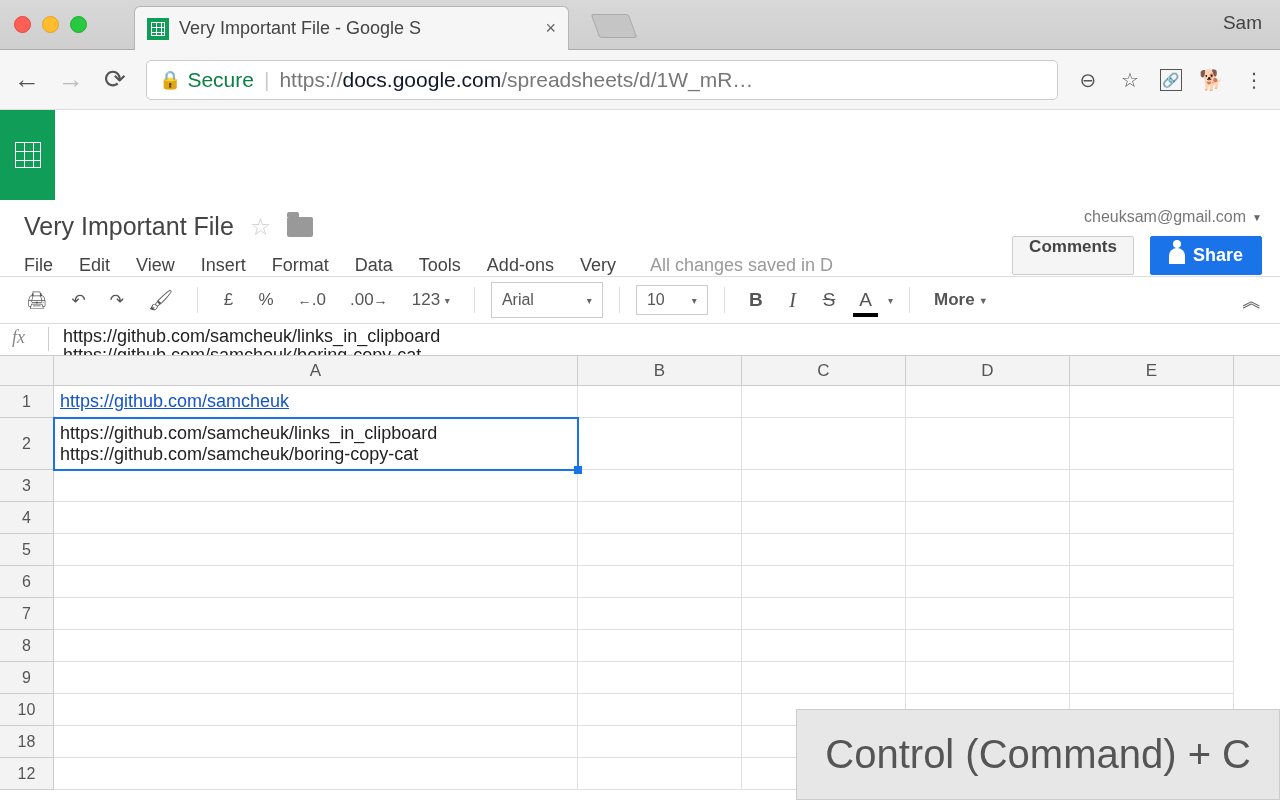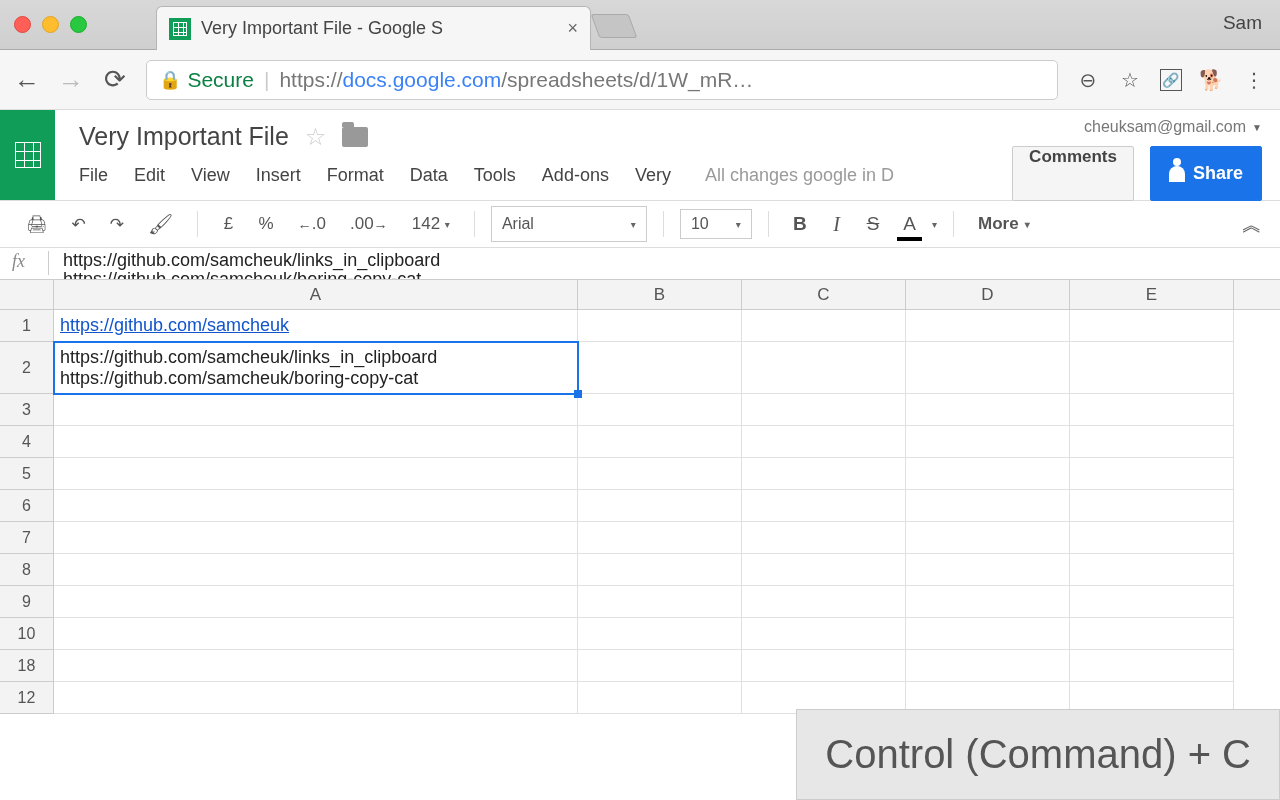--- a/index.html
+++ b/index.html
@@ -5,74 +5,74 @@
   * { box-sizing: border-box; margin: 0; padding: 0; }
   body { font-family: Arial, Helvetica, sans-serif; font-size: 14px; color: #222; background: #fff; width: 1280px; height: 800px; overflow: hidden; position: relative; }
 
   
   .window-chrome { height: 50px; background: linear-gradient(#d8d8d8, #cfcfcf); border-bottom: 1px solid #aaa; display: flex; align-items: center; position: relative; }
   .traffic-lights { display: flex; gap: 11px; margin-left: 14px; }
   .traffic-light { width: 17px; height: 17px; border-radius: 50%; }
   .tl-red { background: #ff5f57; border: 1px solid #e14640; }
   .tl-yel { background: #ffbd2e; border: 1px solid #e1a325; }
   .tl-grn { background: #28c940; border: 1px solid #1dad2b; }
-  .browser-tab { position: absolute; left: 156px; top: 6px; height: 44px; width: 435px; background: #f6f6f6; border: 1px solid #b5b5b5; border-bottom: none; border-top-left-radius: 6px; border-top-right-radius: 6px; display: flex; align-items: center; padding: 0 12px; gap: 10px; }
+  .browser-tab { position: absolute; left: 134px; top: 6px; height: 44px; width: 435px; background: #f6f6f6; border: 1px solid #b5b5b5; border-bottom: none; border-top-left-radius: 6px; border-top-right-radius: 6px; display: flex; align-items: center; padding: 0 12px; gap: 10px; }
   .favicon { width: 22px; height: 22px; background: #0f9d58; display: flex; align-items: center; justify-content: center; }
   .favicon-inner { width: 14px; height: 14px; border: 1px solid #fff; background:
     linear-gradient(#fff,#fff) top 4px left 0/100% 1px no-repeat,
     linear-gradient(#fff,#fff) top 9px left 0/100% 1px no-repeat,
     linear-gradient(#fff,#fff) top 0 left 4px/1px 100% no-repeat,
     linear-gradient(#fff,#fff) top 0 left 9px/1px 100% no-repeat; }
   .tab-title { font-size: 18px; color: #444; white-space: nowrap; overflow: hidden; }
   .tab-close { margin-left: auto; font-size: 18px; color: #666; cursor: pointer; }
   .new-tab { position: absolute; left: 595px; top: 14px; width: 38px; height: 24px; background: #c5c5c5; border: 1px solid #aaa; border-radius: 3px; transform: skewX(20deg); }
   .chrome-user { position: absolute; right: 18px; top: 12px; font-size: 19px; color: #444; }
 
   
   .addr-bar { height: 60px; background: #f6f6f6; border-bottom: 1px solid #ddd; display: flex; align-items: center; padding: 0 14px; gap: 18px; }
   .nav-icon { width: 26px; height: 26px; display: flex; align-items: center; justify-content: center; color: #555; font-size: 26px; cursor: pointer; }
   .nav-icon.disabled { color: #bbb; }
   .url-box { flex: 1; height: 40px; border: 1px solid #ccc; border-radius: 5px; background: #fff; display: flex; align-items: center; padding: 0 12px; font-size: 21px; gap: 10px; }
   .lock-wrap { color: #0b8043; display: flex; align-items: center; gap: 6px; font-size: 21px; }
   .lock-icon { font-size: 18px; }
   .url-sep { color: #ccc; }
   .url-text { white-space: nowrap; overflow: hidden; }
-  .url-host { color: #3b82f6; }
+  .url-host { color: #0f172a; }
   .url-path { color: #777; }
   .ext-icon { width: 24px; height: 24px; display: flex; align-items: center; justify-content: center; font-size: 20px; color: #555; }
 
   
-  .sheets-header { display: flex; min-height: 90px; }
+  .sheets-header { display: flex; min-height: 90px; flex-direction: column; }
   .sheets-logo { width: 55px; height: 90px; background: #0f9d58; display: flex; align-items: center; justify-content: center; }
   .sheets-logo-inner { width: 26px; height: 26px; border: 1px solid #fff; background:
     linear-gradient(#fff,#fff) top 8px left 0/100% 1px no-repeat,
     linear-gradient(#fff,#fff) top 17px left 0/100% 1px no-repeat,
     linear-gradient(#fff,#fff) top 0 left 8px/1px 100% no-repeat,
     linear-gradient(#fff,#fff) top 0 left 17px/1px 100% no-repeat; }
   .sheets-main { flex: 1; padding: 12px 20px 0 24px; position: relative; }
   .doc-row { display: flex; align-items: center; gap: 16px; }
   .doc-title { font-size: 25px; color: #444; }
   .star-icon { font-size: 24px; color: #ccc; }
   .folder-icon { width: 26px; height: 20px; background: #999; border-radius: 2px; position: relative; }
   .folder-icon::before { content: ""; position: absolute; top: -5px; left: 0; width: 12px; height: 5px; background: #999; border-radius: 2px 2px 0 0; }
   .menu-bar { display: flex; gap: 26px; margin-top: 14px; font-size: 18px; color: #444; align-items: center; }
   .save-status { color: #9a9a9a; margin-left: 8px; white-space: nowrap; overflow: hidden; }
   .header-right { position: absolute; right: 18px; top: 8px; display: flex; flex-direction: column; align-items: flex-end; gap: 10px; }
   .email-row { font-size: 16px; color: #777; display: flex; align-items: center; gap: 6px; }
   .btn-row { display: flex; gap: 16px; }
   .comments-btn { background: #f5f5f5; border: 1px solid #ccc; padding: 0 16px; font-size: 17px; font-weight: bold; color: #444; border-radius: 2px; cursor: pointer; }
-  .share-btn { background: #1a73e8; color: #fff; border: 1px solid #1a73e8; padding: 16px 18px; font-size: 18px; font-weight: bold; border-radius: 2px; cursor: pointer; display: flex; align-items: center; gap: 8px; }
+  .share-btn { background: #1a73e8; color: #fff; border: 1px solid #1a73e8; padding: 8px 18px; font-size: 18px; font-weight: bold; border-radius: 2px; cursor: pointer; display: flex; align-items: center; gap: 8px; }
   .share-person { width: 16px; height: 16px; background: #fff; border-radius: 50% 50% 0 0; position: relative; }
   .share-person::before { content:""; position:absolute; top:-8px; left:4px; width:8px; height:8px; background:#fff; border-radius:50%; }
 
   
   .toolbar { height: 48px; border-top: 1px solid #ddd; border-bottom: 1px solid #ddd; display: flex; align-items: center; padding: 0 18px; gap: 8px; font-size: 17px; color: #555; }
   .tool-btn { padding: 4px 8px; cursor: pointer; display: flex; align-items: center; justify-content: center; min-width: 28px; height: 30px; }
   .tool-sep { width: 1px; height: 26px; background: #ddd; margin: 0 8px; }
-  .font-box { width: 156px; border: 1px solid #ccc; height: 30px; display: flex; align-items: center; padding: 17px 10px; justify-content: space-between; font-size: 16px; }
+  .font-box { width: 112px; border: 1px solid #ccc; height: 30px; display: flex; align-items: center; padding: 17px 10px; justify-content: space-between; font-size: 16px; }
   .size-box { width: 72px; border: 1px solid #ccc; height: 30px; display: flex; align-items: center; padding: 0 10px; justify-content: space-between; font-size: 16px; }
   .bold-btn { font-weight: bold; font-size: 19px; }
   .italic-btn { font-style: italic; font-family: serif; font-size: 20px; }
   .strike-btn { text-decoration: line-through; font-size: 19px; }
   .textcolor-btn { position: relative; font-size: 19px; }
   .textcolor-btn::after { content:""; position:absolute; bottom:-2px; left:2px; right:2px; height:4px; background:#000; }
   .more-btn { display:flex; align-items:center; gap:6px; font-size:17px; font-weight:bold; }
   .collapse-icon { margin-left:auto; font-size:20px; color:#666; }
   .caret { font-size: 10px; color: #666; }
 
@@ -157,21 +157,21 @@
     <div class="menu-bar">
       <span>File</span>
       <span>Edit</span>
       <span>View</span>
       <span>Insert</span>
       <span>Format</span>
       <span>Data</span>
       <span>Tools</span>
       <span>Add-ons</span>
       <span>Very</span>
-      <span class="save-status">All changes google in D</span>
+      <span class="save-status">All changes saved in D</span>
     </div>
     <div class="header-right">
       <div class="email-row">
         <span>cheuksam@gmail.com</span>
         <span class="caret">▼</span>
       </div>
       <div class="btn-row">
         <div class="comments-btn">Comments</div>
         <div class="share-btn">
           <span class="share-person"></span>
@@ -191,21 +191,21 @@
   <div class="tool-btn">£</div>
   <div class="tool-btn">%</div>
   <div class="tool-btn">
       <sub>←</sub>
       <span>.0</span>
     </div>
   <div class="tool-btn">
       <span>.00</span>
       <sub>→</sub>
     </div>
-  <div class="tool-btn"><span>142</span>&nbsp;<span class="caret">▾</span></div>
+  <div class="tool-btn"><span>123</span>&nbsp;<span class="caret">▾</span></div>
   <div class="tool-sep"></div>
   <div class="font-box">
       <span>Arial</span>
       <span class="caret">▾</span>
     </div>
   <div class="tool-sep"></div>
   <div class="size-box">
       <span>10</span>
       <span class="caret">▾</span>
     </div>

